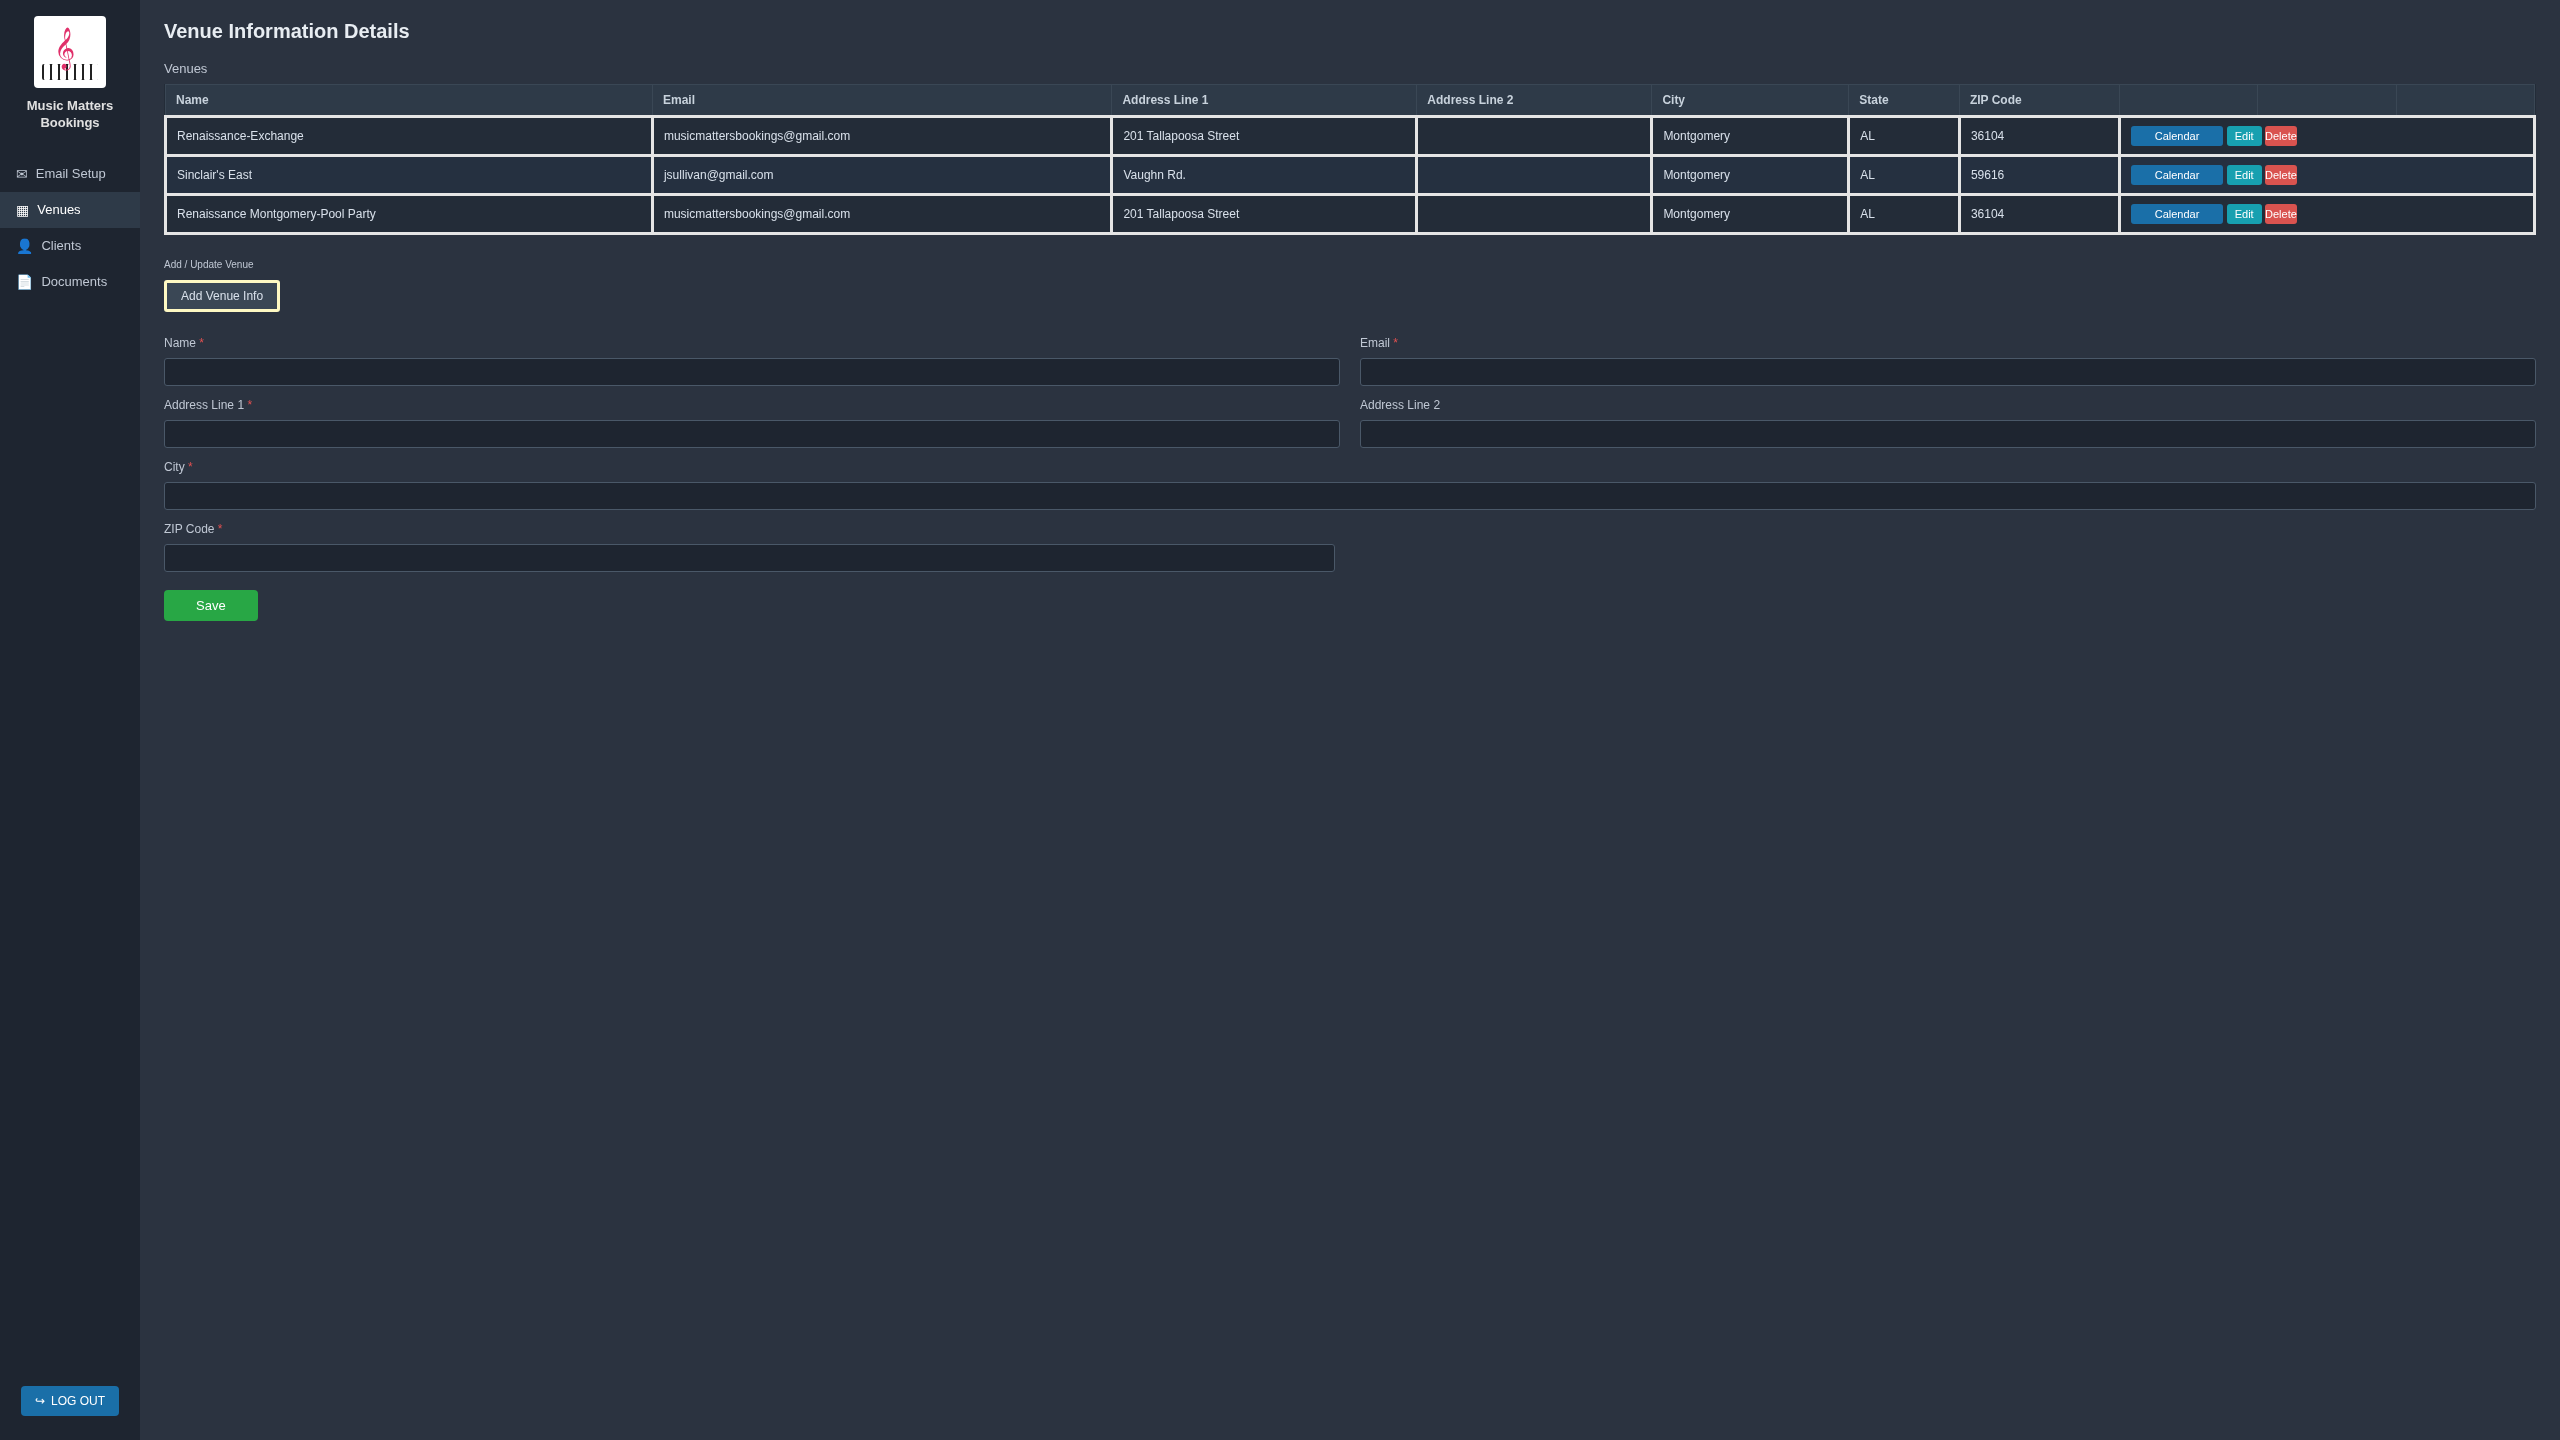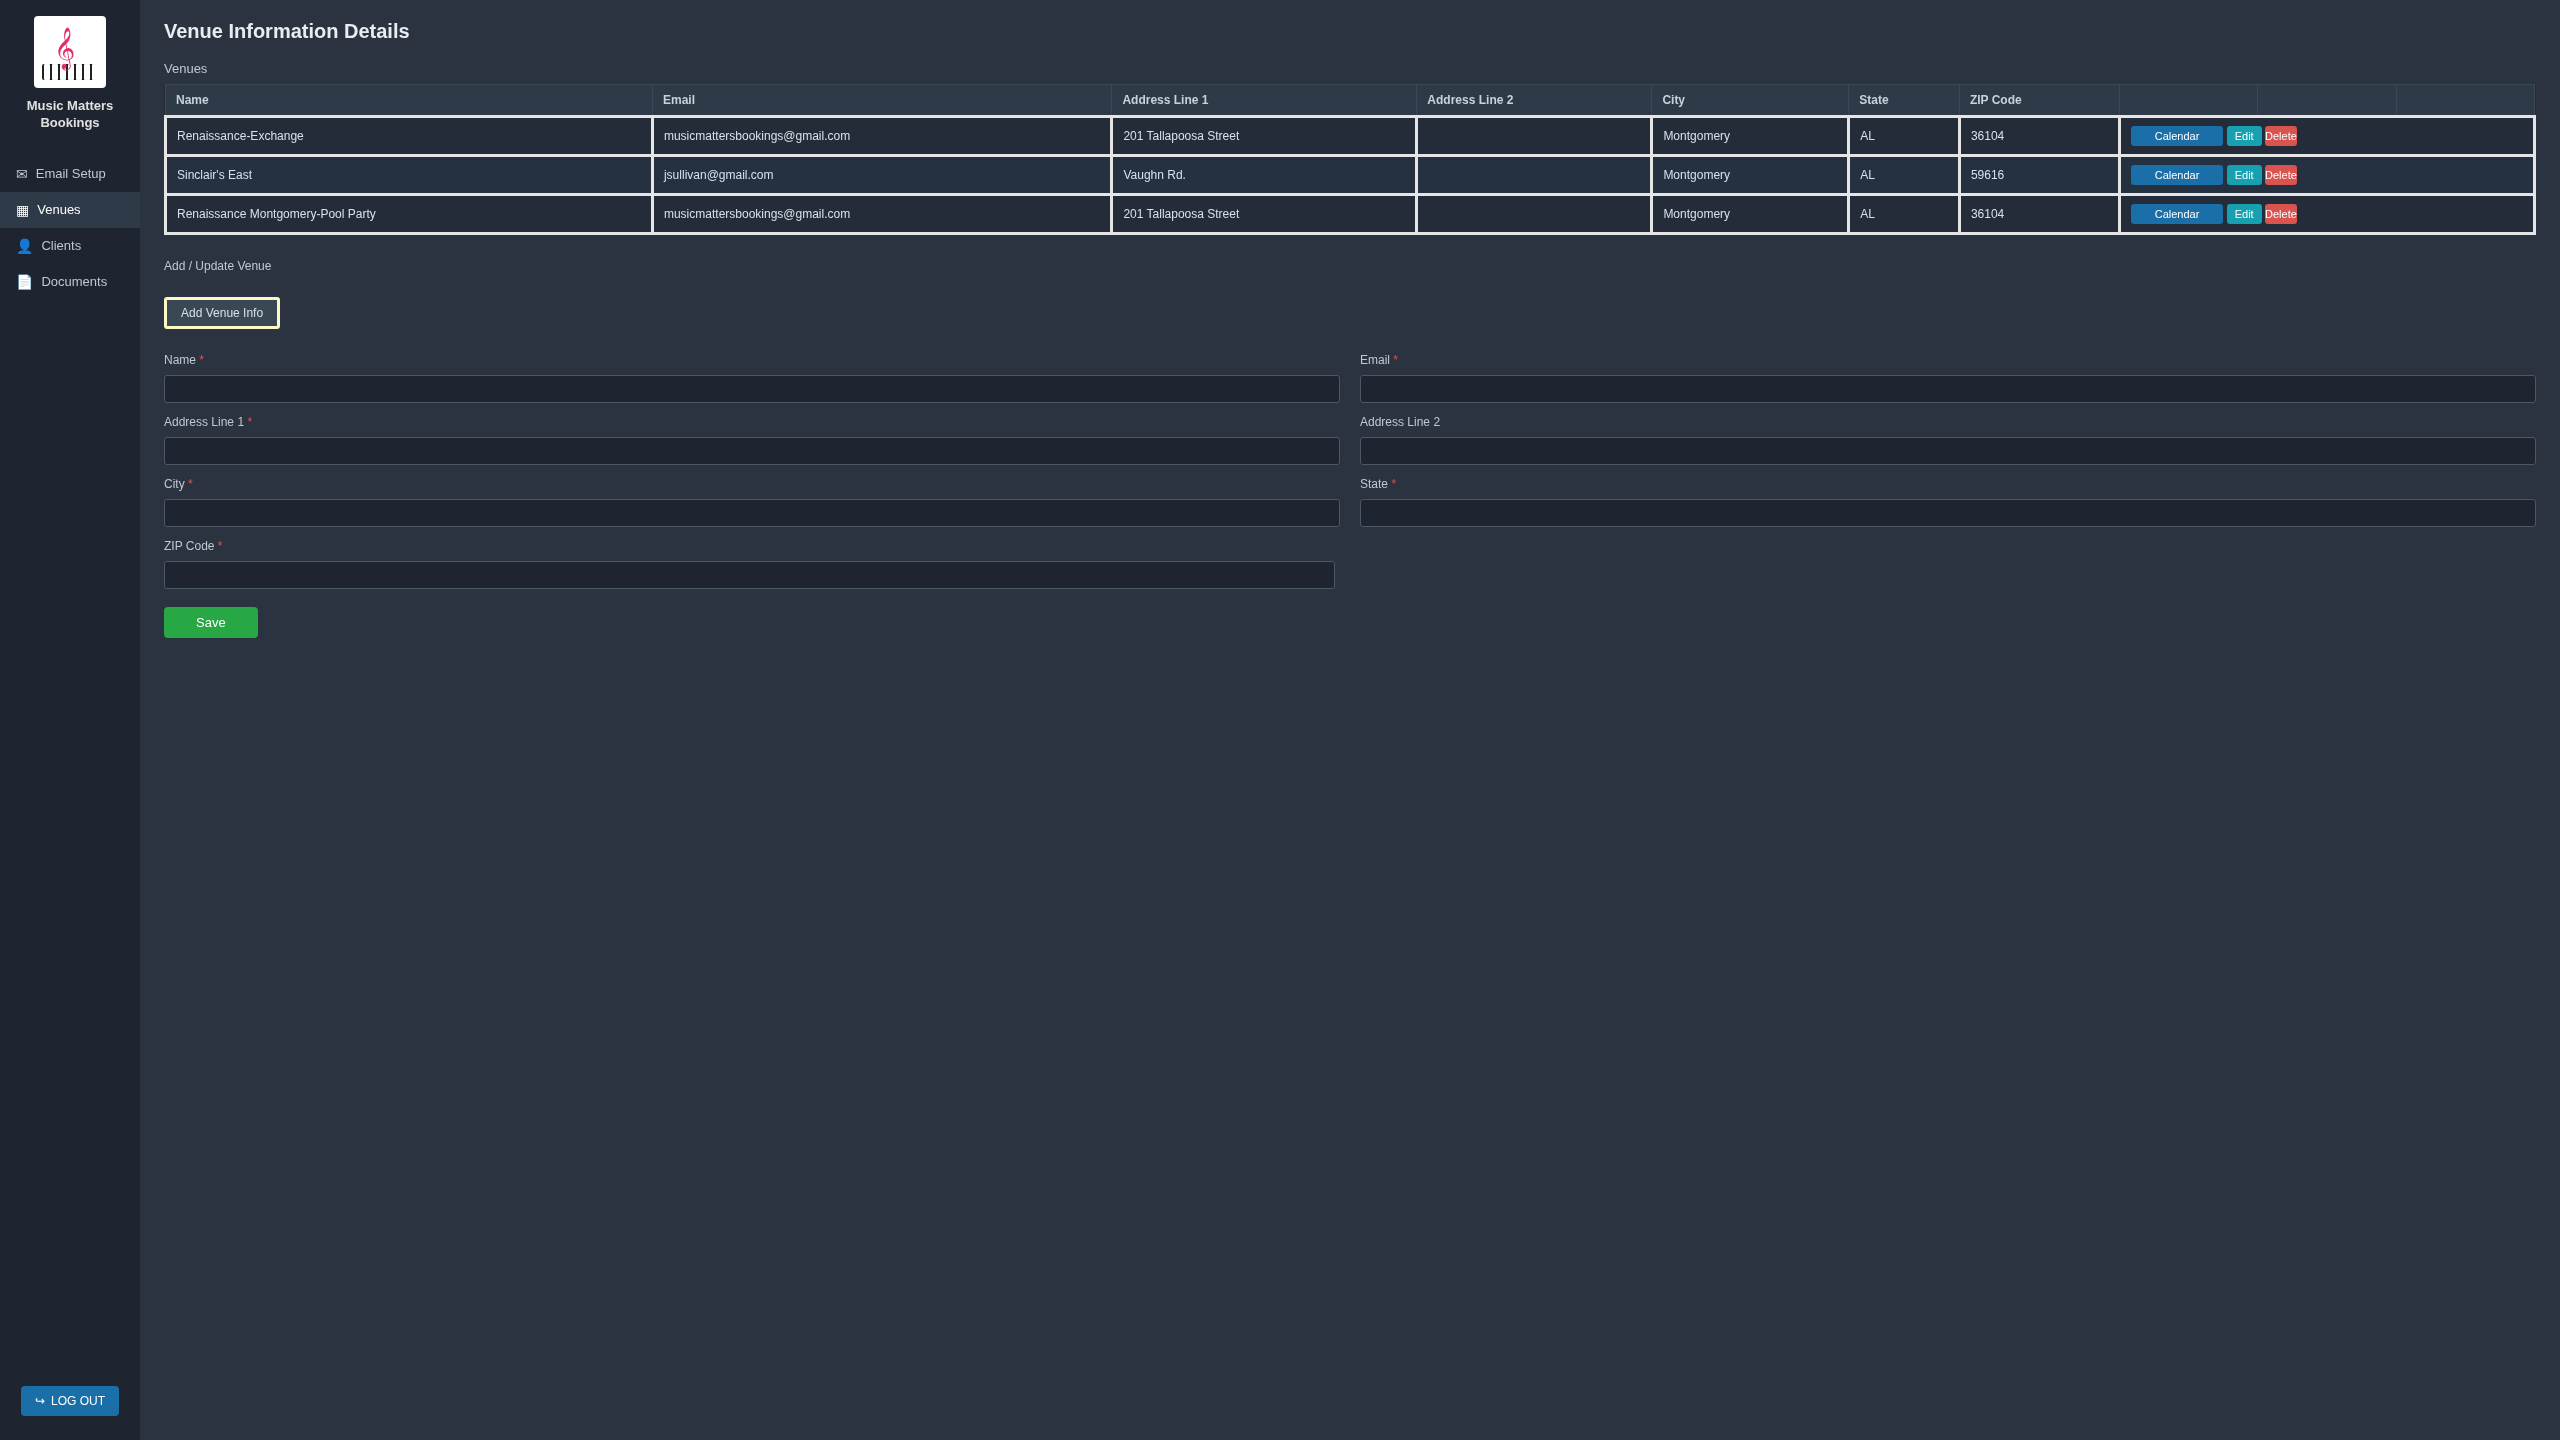--- a/index.html
+++ b/index.html
@@ -151,23 +151,23 @@
       color: #fff;
       border: none;
       padding: 4px 0;
       border-radius: 3px;
       cursor: pointer;
       font-size: 11px;
     }
 
     
     #form-section-label {
-      font-size: 12px;
+      font-size: 10px;
       color: #c0c8d4;
-      margin-bottom: 24px;
+      margin-bottom: 10px;
     }
     .btn-add-venue {
       background: #3a4755;
       color: #d8e0ea;
       border: 3px solid #fef9c3;
       padding: 6px 14px;
       border-radius: 3px;
       cursor: pointer;
       font-size: 12px;
       margin-bottom: 24px;
@@ -349,26 +349,20 @@
     </div>
   </div>
 
   <div class="form-row">
     <div class="form-group">
       <label class="form-label">
         <span>City</span> <span class="required-star">*</span>
       </label>
       <input class="form-input" type="text" style="">
     </div>
-    <div class="form-group">
-      <label class="form-label">
-        <span>State</span> <span class="required-star">*</span>
-      </label>
-      <input class="form-input" type="text" style="">
-    </div>
   </div>
 
   <div class="form-row">
     <div class="form-group" style="max-width: 50%; padding-right: 10px;">
       <label class="form-label">
         <span>ZIP Code</span> <span class="required-star">*</span>
       </label>
       <input class="form-input" type="text" style="">
     </div>
     <div class="form-group"></div>

